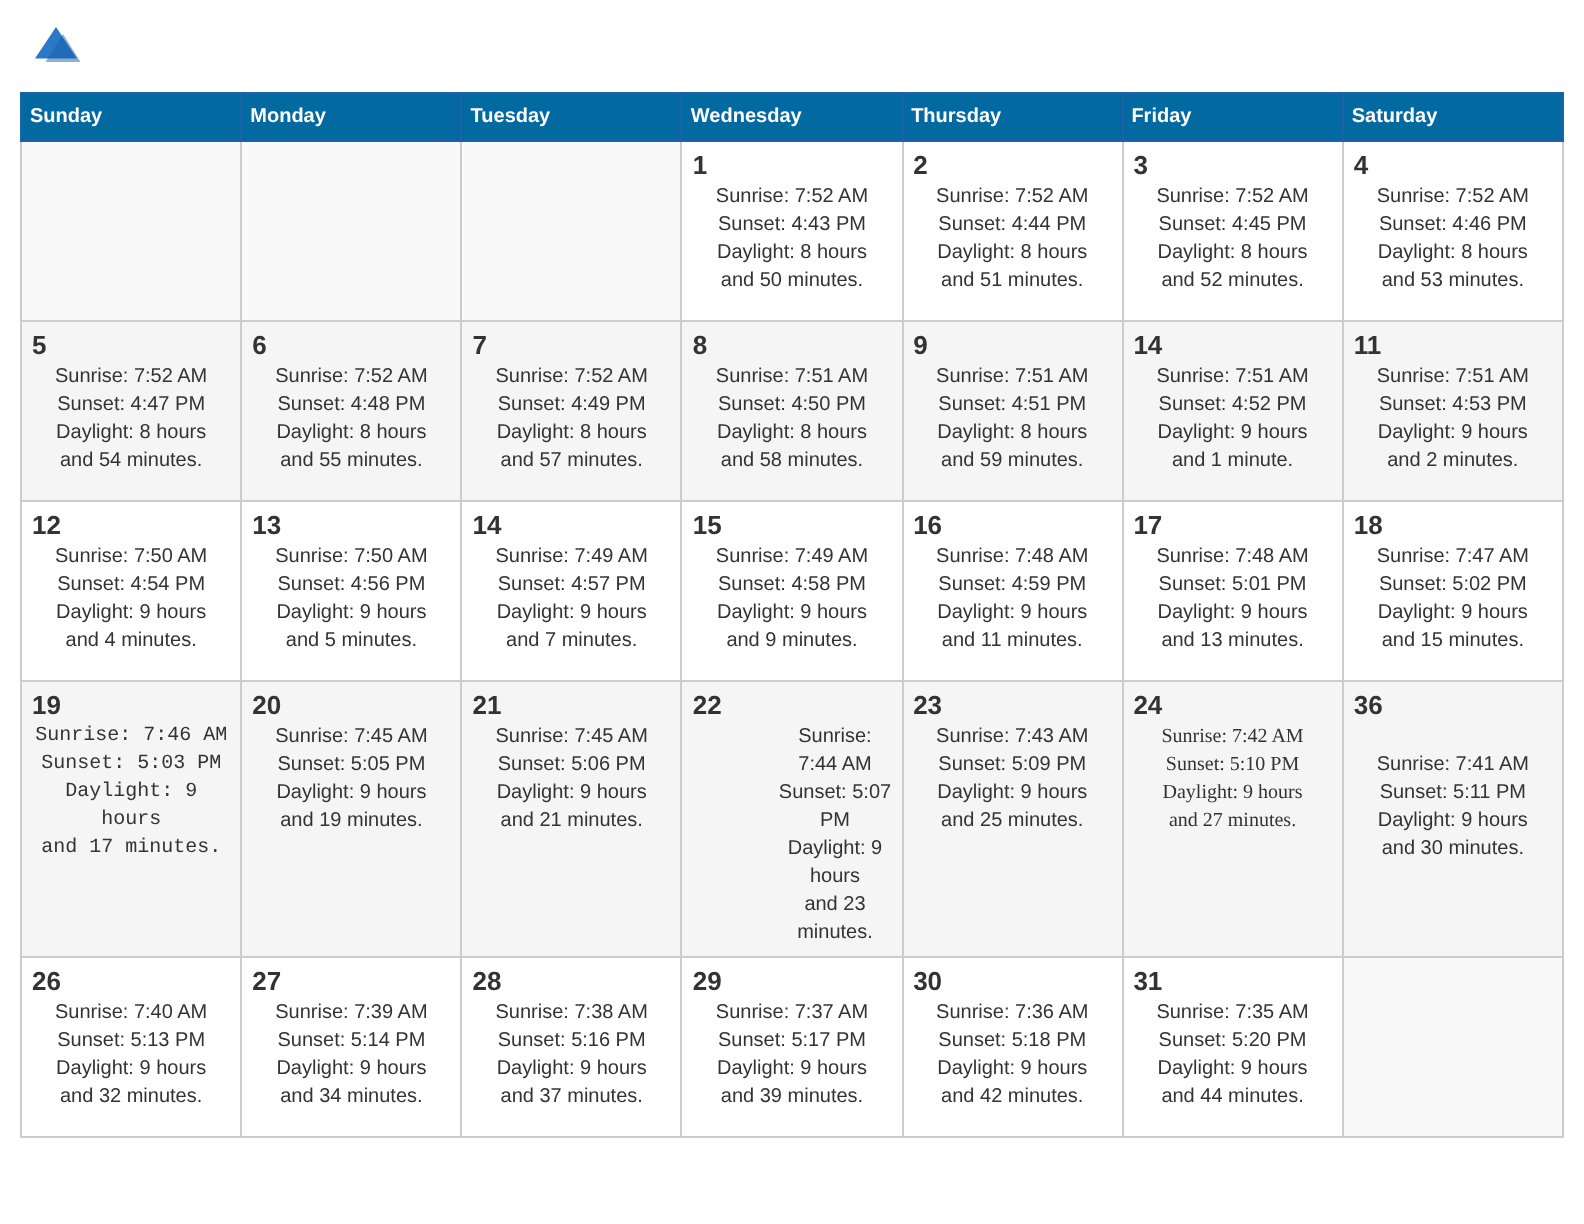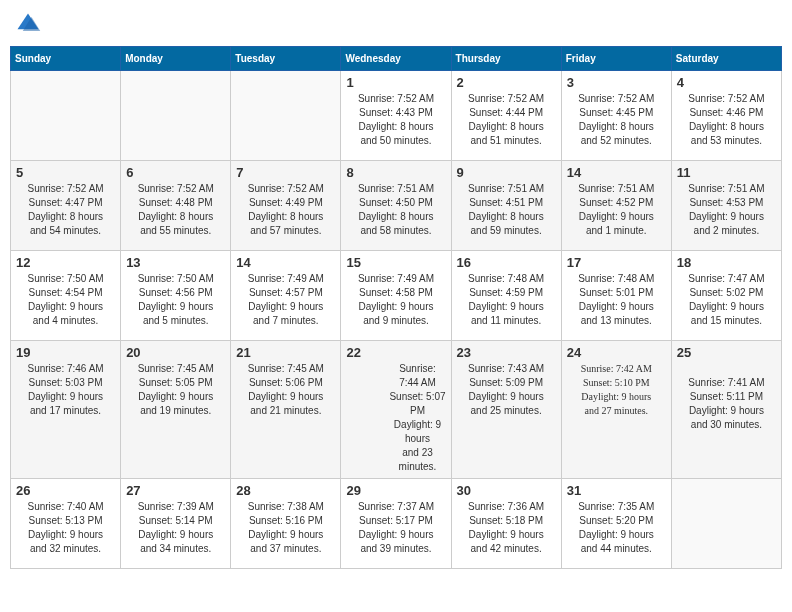--- a/index.html
+++ b/index.html
@@ -265,21 +265,21 @@
           <span class="day-num">18</span>
           <div class="day-info" style="white-space: pre-line;">Sunrise: 7:47 AM
 Sunset: 5:02 PM
 Daylight: 9 hours
 and 15 minutes.</div>
         </td>
       </tr>
       <tr>
         <td>
           <span class="day-num">19</span>
-          <div class="day-info" style="white-space: pre-line;">Sunrise: 7:46 AM
+          <div class="day-info" style="white-space: pre-line; font-family: Liberation Mono, monospace;">Sunrise: 7:46 AM
 Sunset: 5:03 PM
 Daylight: 9 hours
 and 17 minutes.</div>
         </td>
         <td>
           <span class="day-num">20</span>
           <div class="day-info" style="white-space: pre-line;">Sunrise: 7:45 AM
 Sunset: 5:05 PM
 Daylight: 9 hours
 and 19 minutes.</div>
@@ -306,21 +306,21 @@
 and 25 minutes.</div>
         </td>
         <td>
           <span class="day-num">24</span>
           <div class="day-info" style="white-space: pre-line; font-family: Liberation Serif, serif;">Sunrise: 7:42 AM
 Sunset: 5:10 PM
 Daylight: 9 hours
 and 27 minutes.</div>
         </td>
         <td>
-          <span class="day-num">25</span>
+          <span class="day-num">36</span>
           <div class="day-info" style="white-space: pre-line; margin-top: 16px;">Sunrise: 7:41 AM
 Sunset: 5:11 PM
 Daylight: 9 hours
 and 30 minutes.</div>
         </td>
       </tr>
       <tr>
         <td>
           <span class="day-num">26</span>
           <div class="day-info" style="white-space: pre-line;">Sunrise: 7:40 AM

